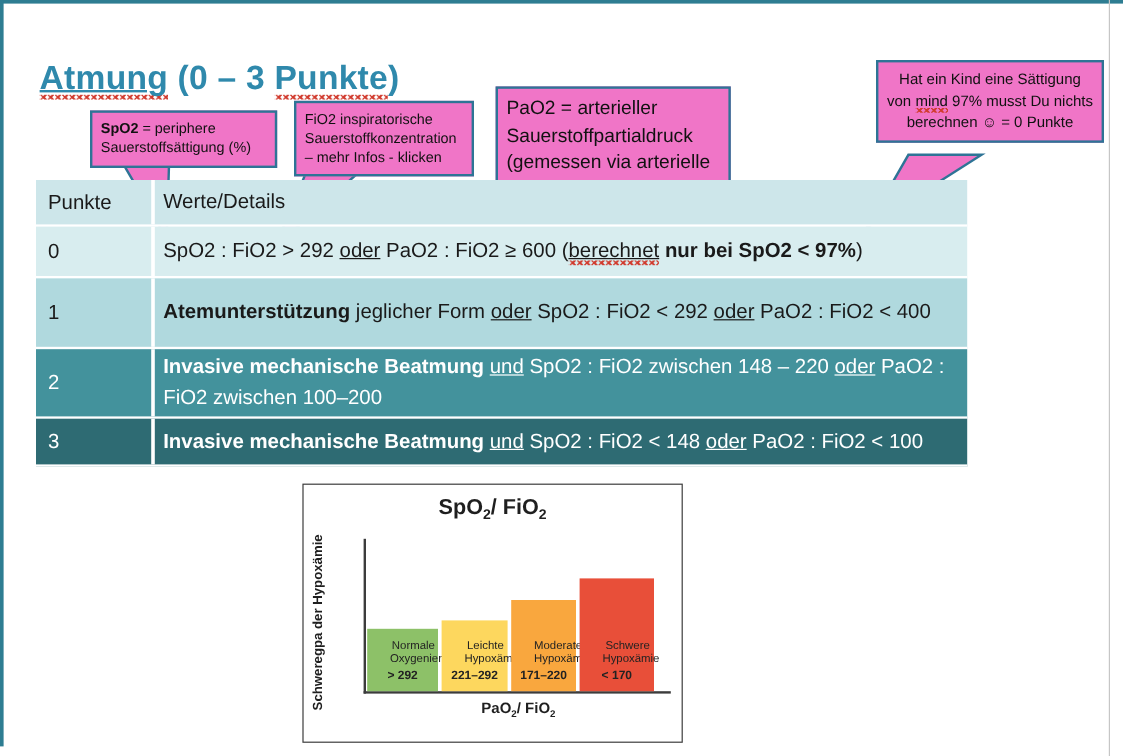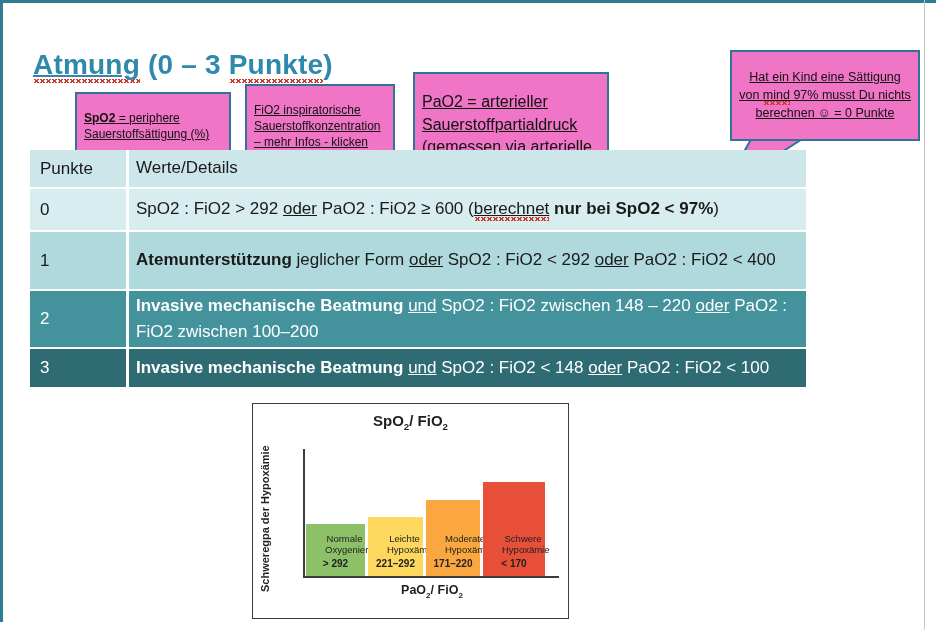--- a/index.html
+++ b/index.html
@@ -23,21 +23,21 @@
       linear-gradient(45deg, transparent 42%, #d13b2e 42%, #d13b2e 62%, transparent 62%);
     background-size:6px 4px;background-position:0 100%;background-repeat:repeat-x;
     padding-bottom:3px;
   }
   .u{text-decoration:underline;}
   .b{font-weight:bold;}
   .sub{vertical-align:sub;font-size:0.65em;}
 
   
   .callout{
-    position:absolute;border:2px solid;padding:17px 7px;font-size:12px;line-height:1.32;color:#111;text-decoration:underline;
+    position:absolute;border:2px solid;padding:6px 7px;font-size:12px;line-height:1.32;color:#111;
   }
   #callout-1{left:75px;top:92px;width:138px;}
   #callout-2{left:245px;top:84px;width:132px;overflow-wrap:break-word;}
   #callout-3{left:413px;top:72px;width:178px;font-size:16px;line-height:1.42;}
   #callout-4{left:730px;top:50px;width:172px;text-align:center;font-size:12.5px;line-height:1.42;}
   .tails{position:absolute;left:0;top:0;width:936px;height:630px;pointer-events:none;}
 
   
   .ptable{position:absolute;left:30px;top:150px;width:776px;font-size:17px;}
   .prow{display:flex;border-bottom:2px solid #ffffff;}
@@ -46,21 +46,21 @@
   .cell-werte{flex:1 1 auto;display:flex;align-items:center;padding:4px 8px 4px 7px;box-sizing:border-box;line-height:1.55;}
   .h-header{height:37px;}
   .h-r0{height:41px;}
   .h-r1{height:57px;}
   .h-r2{height:56px;}
   .h-r3{height:38px;}
 
   
   .chart-box{position:absolute;left:252px;top:403px;width:317px;height:216px;background:#ffffff;
     border:1.5px solid #3c3c3c;box-sizing:border-box;}
-  .chart-title{position:absolute;left:0;top:8px;width:100%;text-align:center;font-size:15px;font-weight:600;color:#1f1f1f;}
+  .chart-title{position:absolute;left:0;top:8px;width:100%;text-align:center;font-size:18px;font-weight:600;color:#1f1f1f;}
   .chart-ylabel{position:absolute;left:6px;top:40px;height:150px;display:flex;align-items:center;justify-content:center;
     writing-mode:vertical-rl;transform:rotate(180deg);font-size:11px;font-weight:600;color:#1f1f1f;}
   .chart-yaxis{position:absolute;left:50px;top:45px;width:2px;height:129px;background:#3c3c3c;}
   .chart-xaxis{position:absolute;left:50px;top:172px;width:256px;height:2px;background:#3c3c3c;}
   .chart-bars{position:absolute;left:53px;top:0;height:172px;width:252px;display:flex;align-items:flex-end;gap:3px;}
   .bar{display:flex;flex-direction:column;justify-content:flex-end;text-align:center;box-sizing:border-box;}
   .bar-label{font-size:9.5px;line-height:1.18;color:#222;margin-bottom:3px;padding:0 1px;margin-left:18px;}
   .bar-range{font-size:10px;font-weight:600;color:#222;margin-bottom:7px;}
   .chart-xlabel{position:absolute;left:53px;top:179px;width:252px;text-align:center;font-size:12.5px;font-weight:600;color:#1f1f1f;}
 </style>

